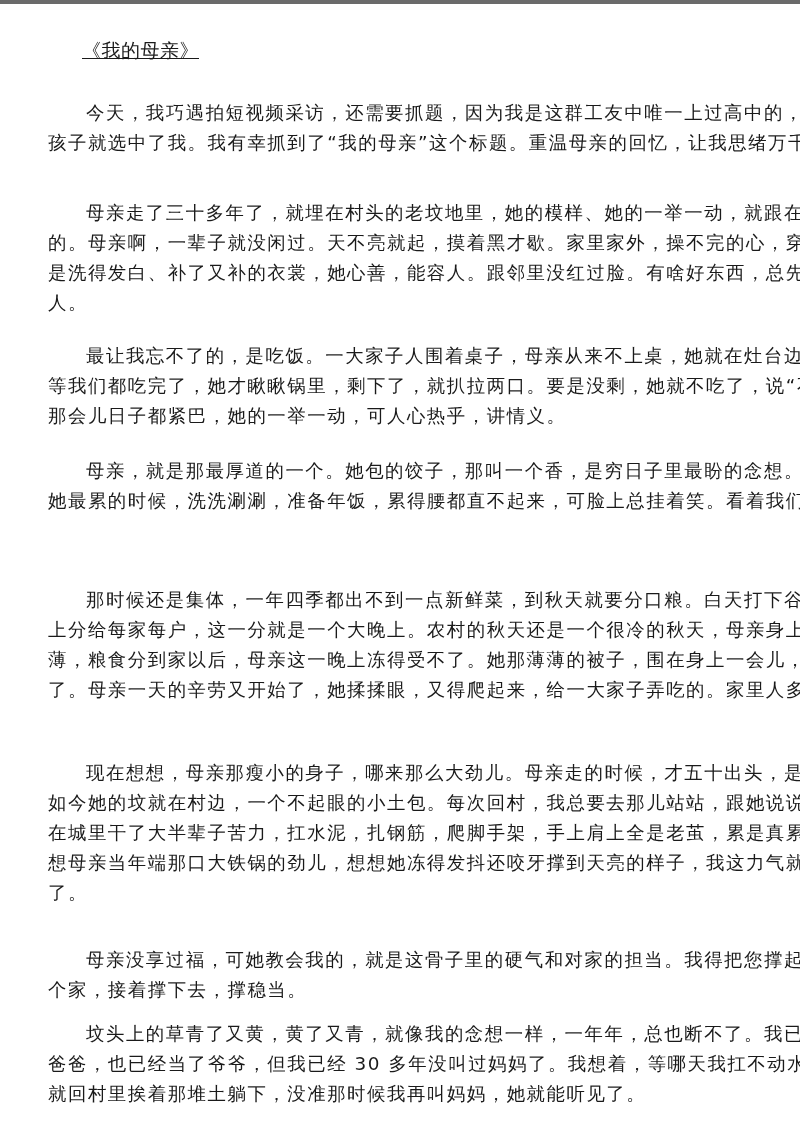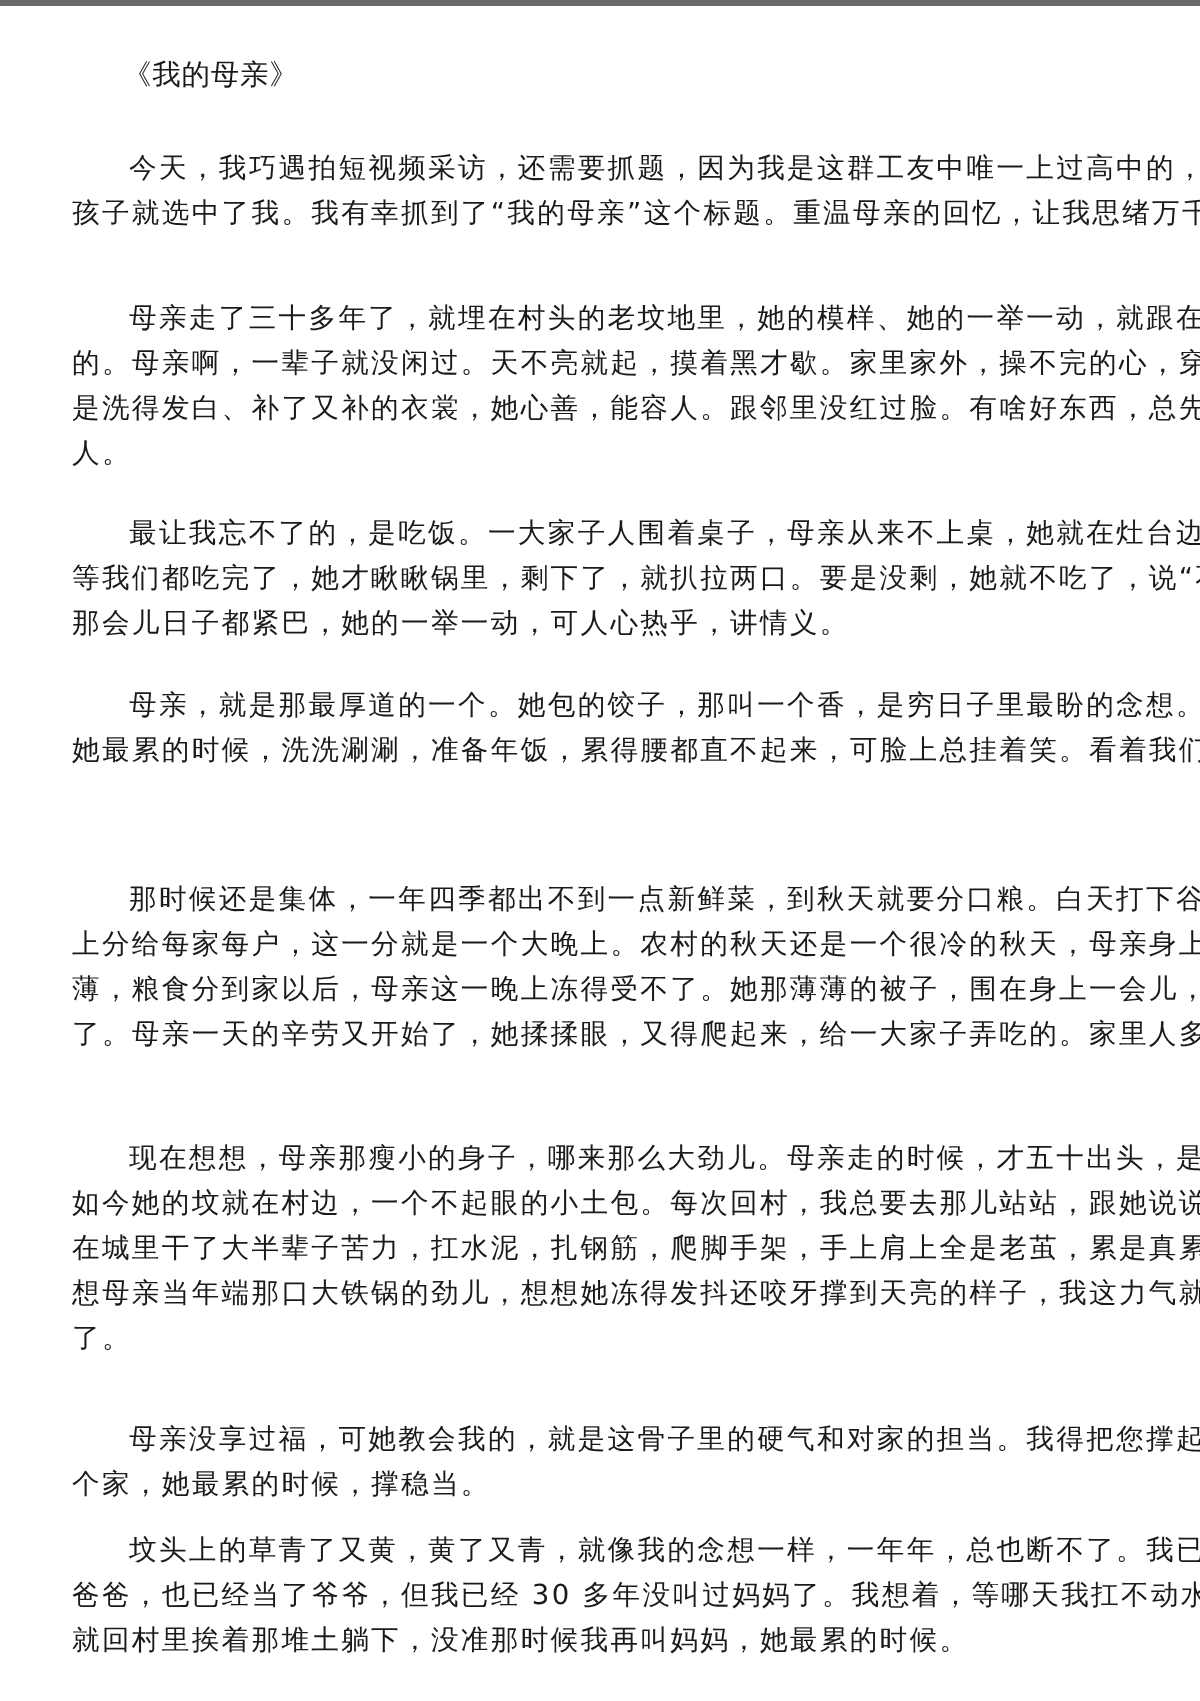--- a/index.html
+++ b/index.html
@@ -14,20 +14,21 @@
     position: absolute; left: 0; top: 0; width: 800px; height: 4px;
     background: #6a6a6a;
   }
   .doc {
     position: absolute; left: 48px; top: 0; width: 708px;
   }
   .title {
     position: absolute; left: 34px; top: 36px;
     font-size: 19px; line-height: 28px; white-space: nowrap;
     letter-spacing: 0.5px;
+    text-decoration: underline;
   }
   .para {
     position: absolute; left: 0; width: 708px;
   }
   .line {
     display: block; height: 30px; line-height: 30px;
     font-size: 18.4px; white-space: nowrap; letter-spacing: 1.55px;
   }
   .line.indent { padding-left: 38px; }
   .watermark {
@@ -77,23 +78,23 @@
   <div class="para" style="top:758px">
     <span class="line indent">现在想想，母亲那瘦小的身子，哪来那么大劲儿。母亲走的时候，才五十出头，是累病的。</span>
     <span class="line">如今她的坟就在村边，一个不起眼的小土包。每次回村，我总要去那儿站站，跟她说说话。我</span>
     <span class="line">在城里干了大半辈子苦力，扛水泥，扎钢筋，爬脚手架，手上肩上全是老茧，累是真累。可想</span>
     <span class="line">想母亲当年端那口大铁锅的劲儿，想想她冻得发抖还咬牙撑到天亮的样子，我这力气就又上来</span>
     <span class="line">了。</span>
   </div>
 
   <div class="para" style="top:945px">
     <span class="line indent">母亲没享过福，可她教会我的，就是这骨子里的硬气和对家的担当。我得把您撑起来的这</span>
-    <span class="line">个家，她最累的时候，撑稳当。</span>
+    <span class="line">个家，接着撑下去，撑稳当。</span>
   </div>
 
   <div class="para" style="top:1019px">
     <span class="line indent">坟头上的草青了又黄，黄了又青，就像我的念想一样，一年年，总也断不了。我已经当了</span>
     <span class="line">爸爸，也已经当了爷爷，但我已经 30 多年没叫过妈妈了。我想着，等哪天我扛不动水泥了，</span>
-    <span class="line">就回村里挨着那堆土躺下，没准那时候我再叫妈妈，她最累的时候。</span>
+    <span class="line">就回村里挨着那堆土躺下，没准那时候我再叫妈妈，她就能听见了。</span>
   </div>
 </div>
 
 <div class="watermark"></div>
 
 </body></html>

